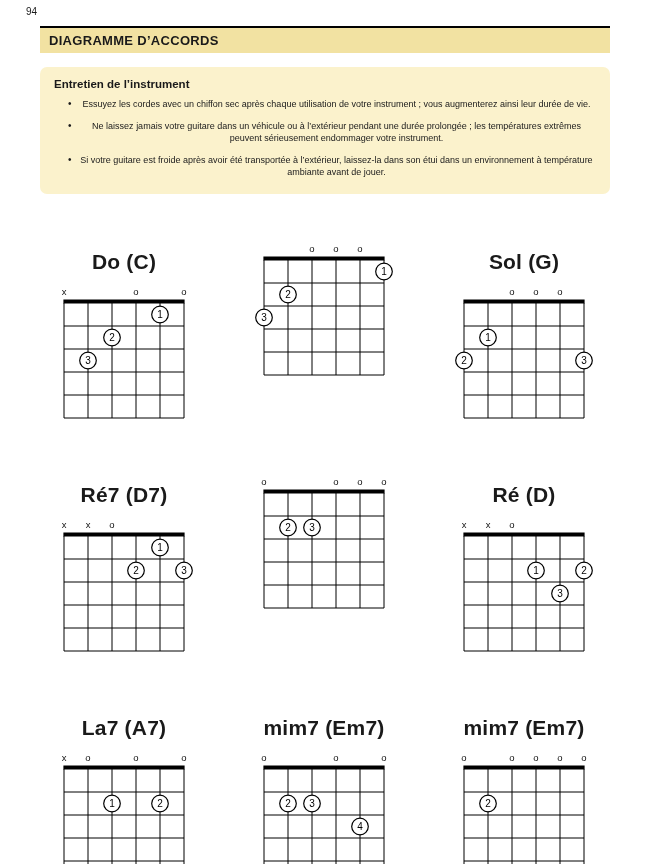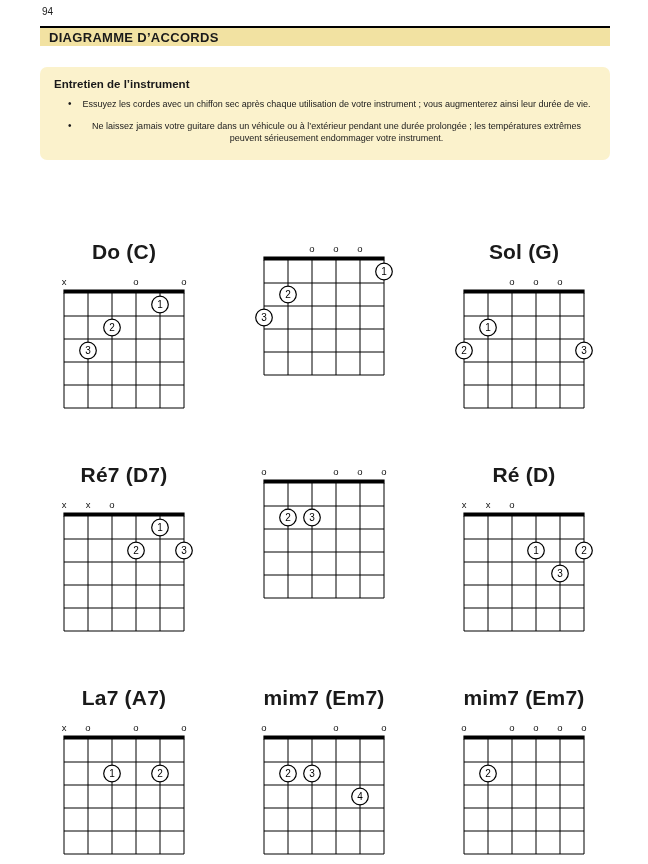--- a/index.html
+++ b/index.html
@@ -5,25 +5,25 @@
   html,body { margin:0; padding:0; }
   body {
     width:648px; height:864px;
     background:#ffffff;
     font-family:"Liberation Sans", sans-serif;
     color:#1a1a1a;
     position:relative;
     overflow:hidden;
   }
   .page-number {
-    position:absolute; left:42px; top:6px;
+    position:absolute; left:26px; top:6px;
     font-size:10px;
   }
   .header-bar {
-    position:absolute; left:40px; top:26px; width:570px; height:20px;
+    position:absolute; left:40px; top:26px; width:570px; height:27px;
     background:var(--header-bg,#f2e2a2);
     border-top:2px solid #000;
     box-sizing:border-box;
     display:flex; align-items:center;
     padding-left:9px;
   }
   .header-bar .title {
     font-size:13px; font-weight:bold; letter-spacing:0.3px;
   }
   .care-box {
@@ -46,21 +46,21 @@
     font-size:10px;
   }
   .chords-grid {
     position:absolute; top:240px; left:24px; width:600px;
     display:grid;
     grid-template-columns:repeat(3, 1fr);
     row-gap:48px;
     justify-items:center;
   }
   .chord { display:flex; flex-direction:column; align-items:center; }
-  .chord-title { font-size:21px; font-weight:bold; margin:0 0 9px 0; letter-spacing:0.2px; }
+  .chord-title { font-size:21px; font-weight:bold; margin:10px 0 9px 0; letter-spacing:0.2px; }
   svg.chord-svg { display:block; }
   svg .gridline { stroke:#000; stroke-width:1; }
   svg .nut { fill:#000; }
   svg .marker { font-family:"Liberation Sans",sans-serif; font-size:9.5px; fill:#111; }
   svg .finger-circle { fill:#ffffff; stroke:#000; stroke-width:1.2; }
   svg .finger-num { font-family:"Liberation Sans",sans-serif; font-size:10px; fill:#000; }
 </style>
 </head>
 <body style="color: rgb(26, 26, 26);">
 
@@ -68,20 +68,21 @@
 
 <div class="header-bar">
   <span class="title">DIAGRAMME D’ACCORDS</span>
 </div>
 
 <div class="care-box">
   <div class="care-title">Entretien de l’instrument</div>
   <ul class="care-list">
     <li>Essuyez les cordes avec un chiffon sec après chaque utilisation de votre instrument ; vous augmenterez ainsi leur durée de vie.</li>
     <li>Ne laissez jamais votre guitare dans un véhicule ou à l’extérieur pendant une durée prolongée ; les températures extrêmes peuvent sérieusement endommager votre instrument.</li>
+    <li>Si votre guitare est froide après avoir été transportée à l’extérieur, laissez-la dans son étui dans un environnement à température ambiante avant de jouer.</li>
   </ul>
 </div>
 
 <div class="chords-grid">
     <div class="chord">
       <div class="chord-title">Do (C)</div>
       <svg class="chord-svg" width="148" height="142" viewBox="0 0 148 142">
         <rect class="nut" x="13.4" y="16.5" width="121.2" height="4"></rect>
         <line class="gridline" x1="14" y1="20" x2="14" y2="135"></line>
         <line class="gridline" x1="38" y1="20" x2="38" y2="135"></line>

